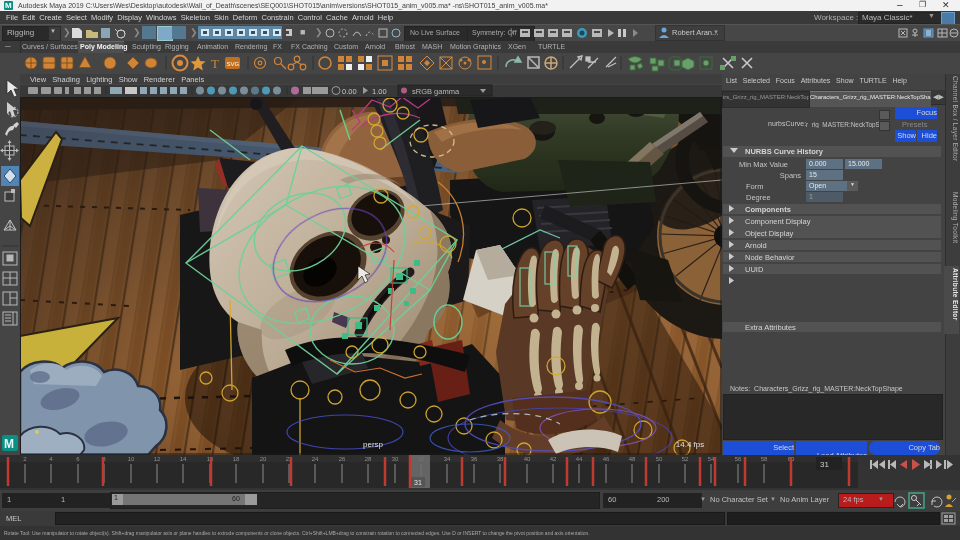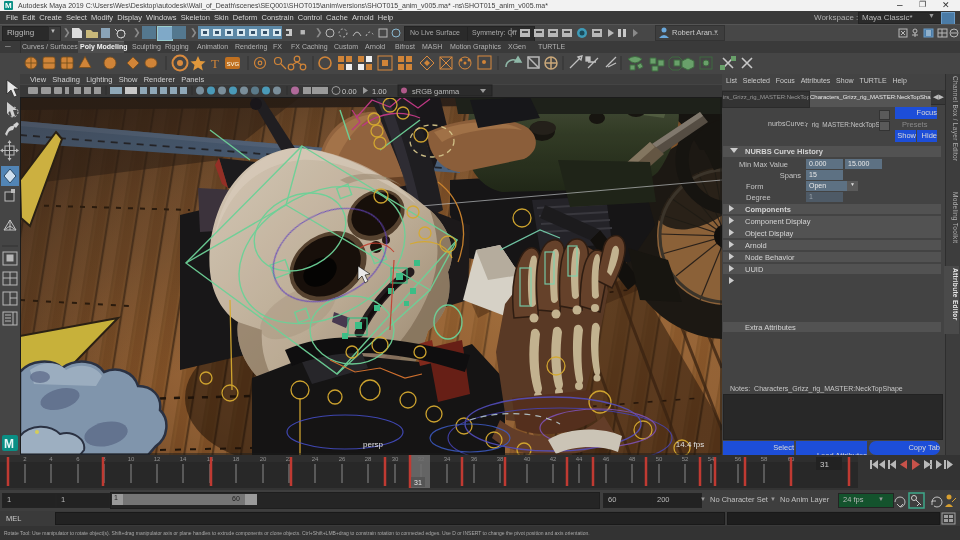--- a/index.html
+++ b/index.html
@@ -831,21 +831,21 @@
     <div class="abs" style="left:112px;top:494px;width:142px;height:11px;background:#757575;"></div>
     <div class="abs" style="left:112px;top:494px;width:9px;height:11px;background:#9a9a9a;font-size:7px;color:#222;padding-left:2px;">1</div>
     <div class="abs" style="left:245px;top:494px;width:12px;height:11px;background:#9a9a9a;"></div>
     <div class="abs" style="left:232px;top:495px;font-size:7px;color:#222;">60</div>
     <div class="abs fld" style="left:603px;top:493px;width:44px;height:12px;font-size:7.5px;padding:1px 0 0 4px;background:#222;">60</div>
     <div class="abs fld" style="left:652px;top:493px;width:44px;height:12px;font-size:7.5px;padding:1px 0 0 4px;background:#222;">200</div>
     <div class="abs" style="left:700px;top:496px;font-size:6px;color:#999;">▼</div>
     <div class="abs" style="left:710px;top:495px;font-size:7.5px;color:#c0c0c0;">No Character Set</div>
     <div class="abs" style="left:770px;top:496px;font-size:6px;color:#999;">▼</div>
     <div class="abs" style="left:780px;top:495px;font-size:7.5px;color:#c0c0c0;">No Anim Layer</div>
-    <div class="abs fld" style="left:838px;top:493px;width:50px;height:12px;font-size:7.5px;padding:1px 0 0 4px;background:#14532d;">24 fps</div>
+    <div class="abs fld" style="left:838px;top:493px;width:50px;height:12px;font-size:7.5px;padding:1px 0 0 4px;background:#b91c1c;">24 fps</div>
     <div class="abs" style="left:878px;top:496px;font-size:6px;color:#999;">▼</div>
     <svg class="abs" style="left:892px;top:492px;" width="68" height="17">
       <path d="M3,10 a5,5 0 1 1 5,5 m0,0 l3,-3 m-3,3 l-3,-3" stroke="#c0c0c0" fill="none"></path>
       <rect x="17" y="1" width="15" height="15" fill="none" stroke="#3ea88a" stroke-width="1.5"></rect>
       <circle cx="22" cy="6" r="2.5" fill="none" stroke="#cfcfcf"></circle>
         <path d="M24,8 l5,5 m-2,-1 l-2,2" stroke="#cfcfcf" fill="none"></path>
       <path d="M40,10 a5,5 0 1 1 2,4 m-2,-1 v-4 h4" stroke="#c0c0c0" fill="none"></path>
       <circle cx="57" cy="5" r="2.5" fill="#d8a030"></circle>
         <path d="M53,15 q4,-6 8,0 z" fill="#d8a030"></path>
         <path d="M60,10 l4,-4" stroke="#d8a030"></path>

